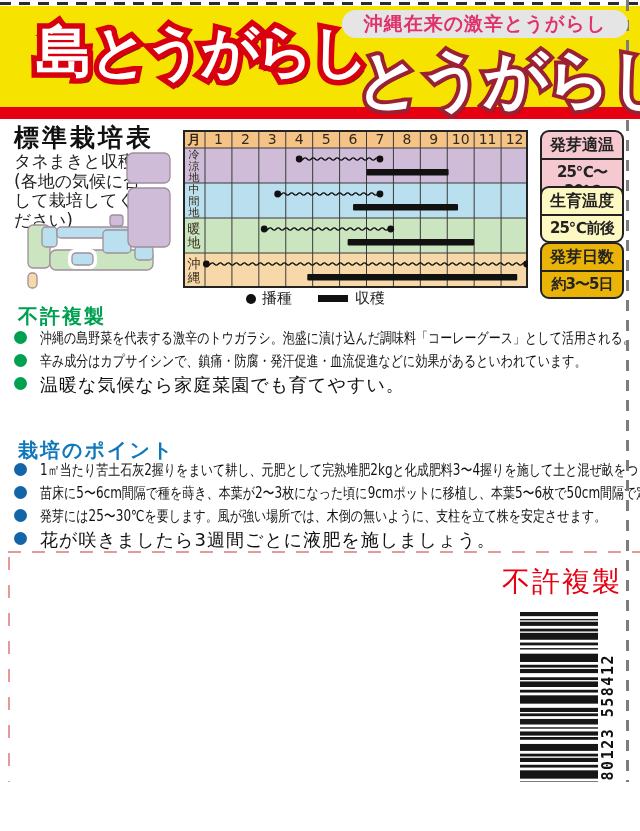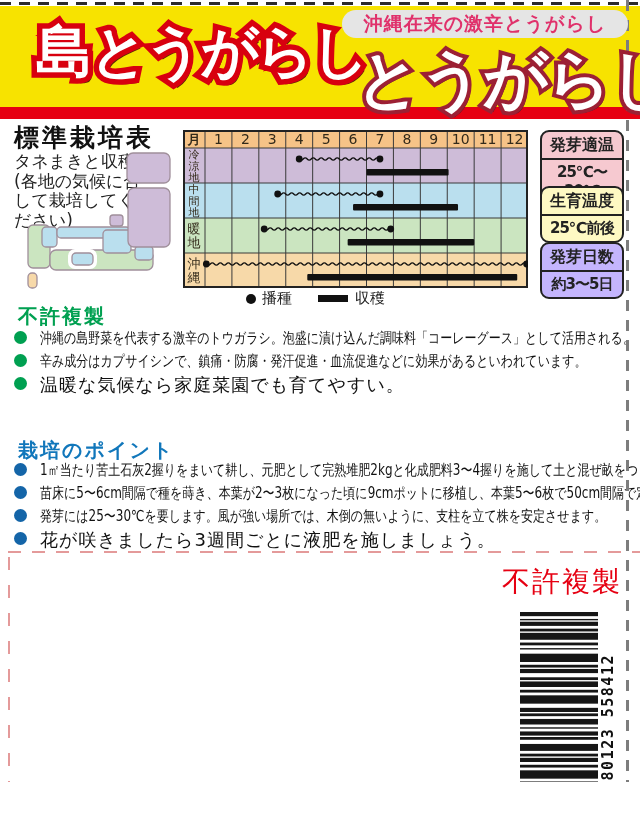--- a/index.html
+++ b/index.html
@@ -44,21 +44,21 @@
   .legend .dot{width:10px;height:10px;border-radius:50%;background:#111;margin-right:6px;}
   .legend .bar{width:30px;height:7px;background:#111;margin:0 7px 0 26px;}
   .info-box{position:absolute;left:540px;width:80px;border:2px solid #222;
     border-radius:9px;overflow:hidden;text-align:center;z-index:2;}
   .info-box .lbl{font-size:16px;font-weight:bold;padding:3px 0 2px 0;color:#222;
     border-bottom:2px solid #222;letter-spacing:0;}
   .info-box .val{font-size:15px;font-weight:bold;padding:3px 0 3px 0;color:#222;
     letter-spacing:-1px;}
   .ib1{top:130px;background:#f6c9d0;}
   .ib2{top:186px;background:#fef9c3;}
-  .ib3{top:242px;background:#c4b5fd;}
+  .ib3{top:242px;background:#eab308;}
   
   .sec-title{position:absolute;font-size:20px;font-weight:bold;letter-spacing:2px;}
   .features-title{left:18px;top:303px;color:#00a051;}
   .points-title{left:18px;top:437px;color:#1177bb;}
   ul.blist{position:absolute;left:12px;margin:0;padding:0;list-style:none;}
   .feature-list{top:329px;}
   .point-list{top:461px;}
   ul.blist li{display:flex;align-items:flex-start;margin-bottom:4px;height:19px;}
   ul.blist .bullet{flex:0 0 13px;width:13px;height:13px;border-radius:50%;
     margin:2px 13px 0 2px;}

